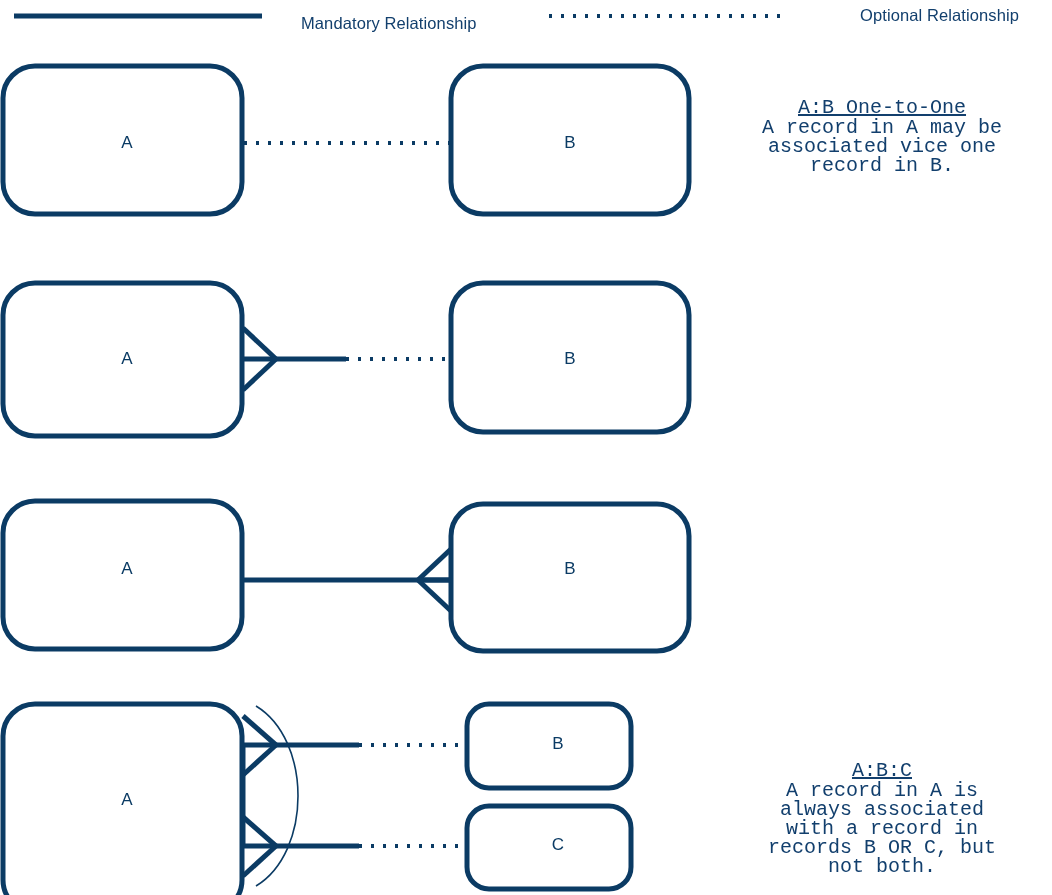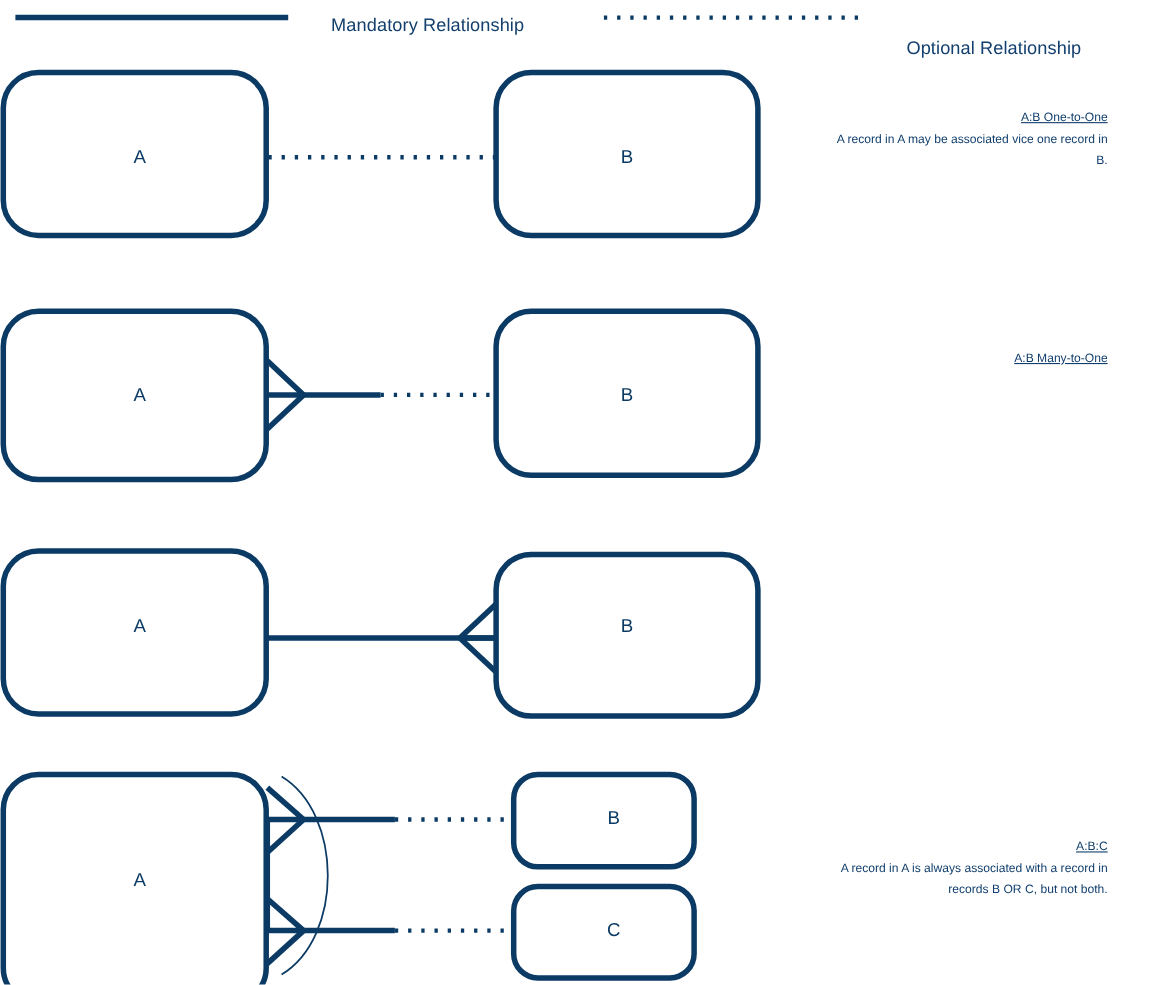--- a/index.html
+++ b/index.html
@@ -76,29 +76,29 @@
   }
   .legend-text {
     position: absolute;
     color: #123f6d;
     font-family: "Liberation Sans", sans-serif;
     font-size: 16.5px;
     letter-spacing: 0.1px;
     white-space: nowrap;
   }
   #legend-mandatory-label { left: 301px; top: 14px; }
-  #legend-optional-label  { left: 824px; top: 6px; margin-top: 29px; }
+  #legend-optional-label  { left: 860px; top: 6px; }
 
   .caption {
     position: absolute;
     width: 250px;
-    text-align: right;
+    text-align: center;
     color: #123f6d;
-    font-family: Liberation Sans, sans-serif;
-    font-size: 11px;
+    font-family: Liberation Mono, monospace;
+    font-size: 20px;
     line-height: 19px;
   }
   .caption .cap-title {
     display: block;
     text-decoration: underline;
     margin-bottom: 1px;
   }
   .caption .cap-body { display: block; }
 
   #caption-row-1 { left: 757px; top: 98px; }
@@ -193,21 +193,20 @@
 
   <div class="legend-text" id="legend-mandatory-label">Mandatory Relationship</div>
   <div class="legend-text" id="legend-optional-label">Optional Relationship</div>
 
   <div class="caption" id="caption-row-1">
     <span class="cap-title">A:B One-to-One</span>
     <span class="cap-body">A record in A may be associated vice one record in B.</span>
   </div>
 
   <div class="caption" id="caption-row-2">
-    <span class="cap-title">A:B Many-to-One</span>
   </div>
 
 
   <div class="caption" id="caption-row-4">
     <span class="cap-title">A:B:C</span>
     <span class="cap-body">A record in A is always associated with a record in records B OR C, but not both.</span>
   </div>
 
 </div>
 

